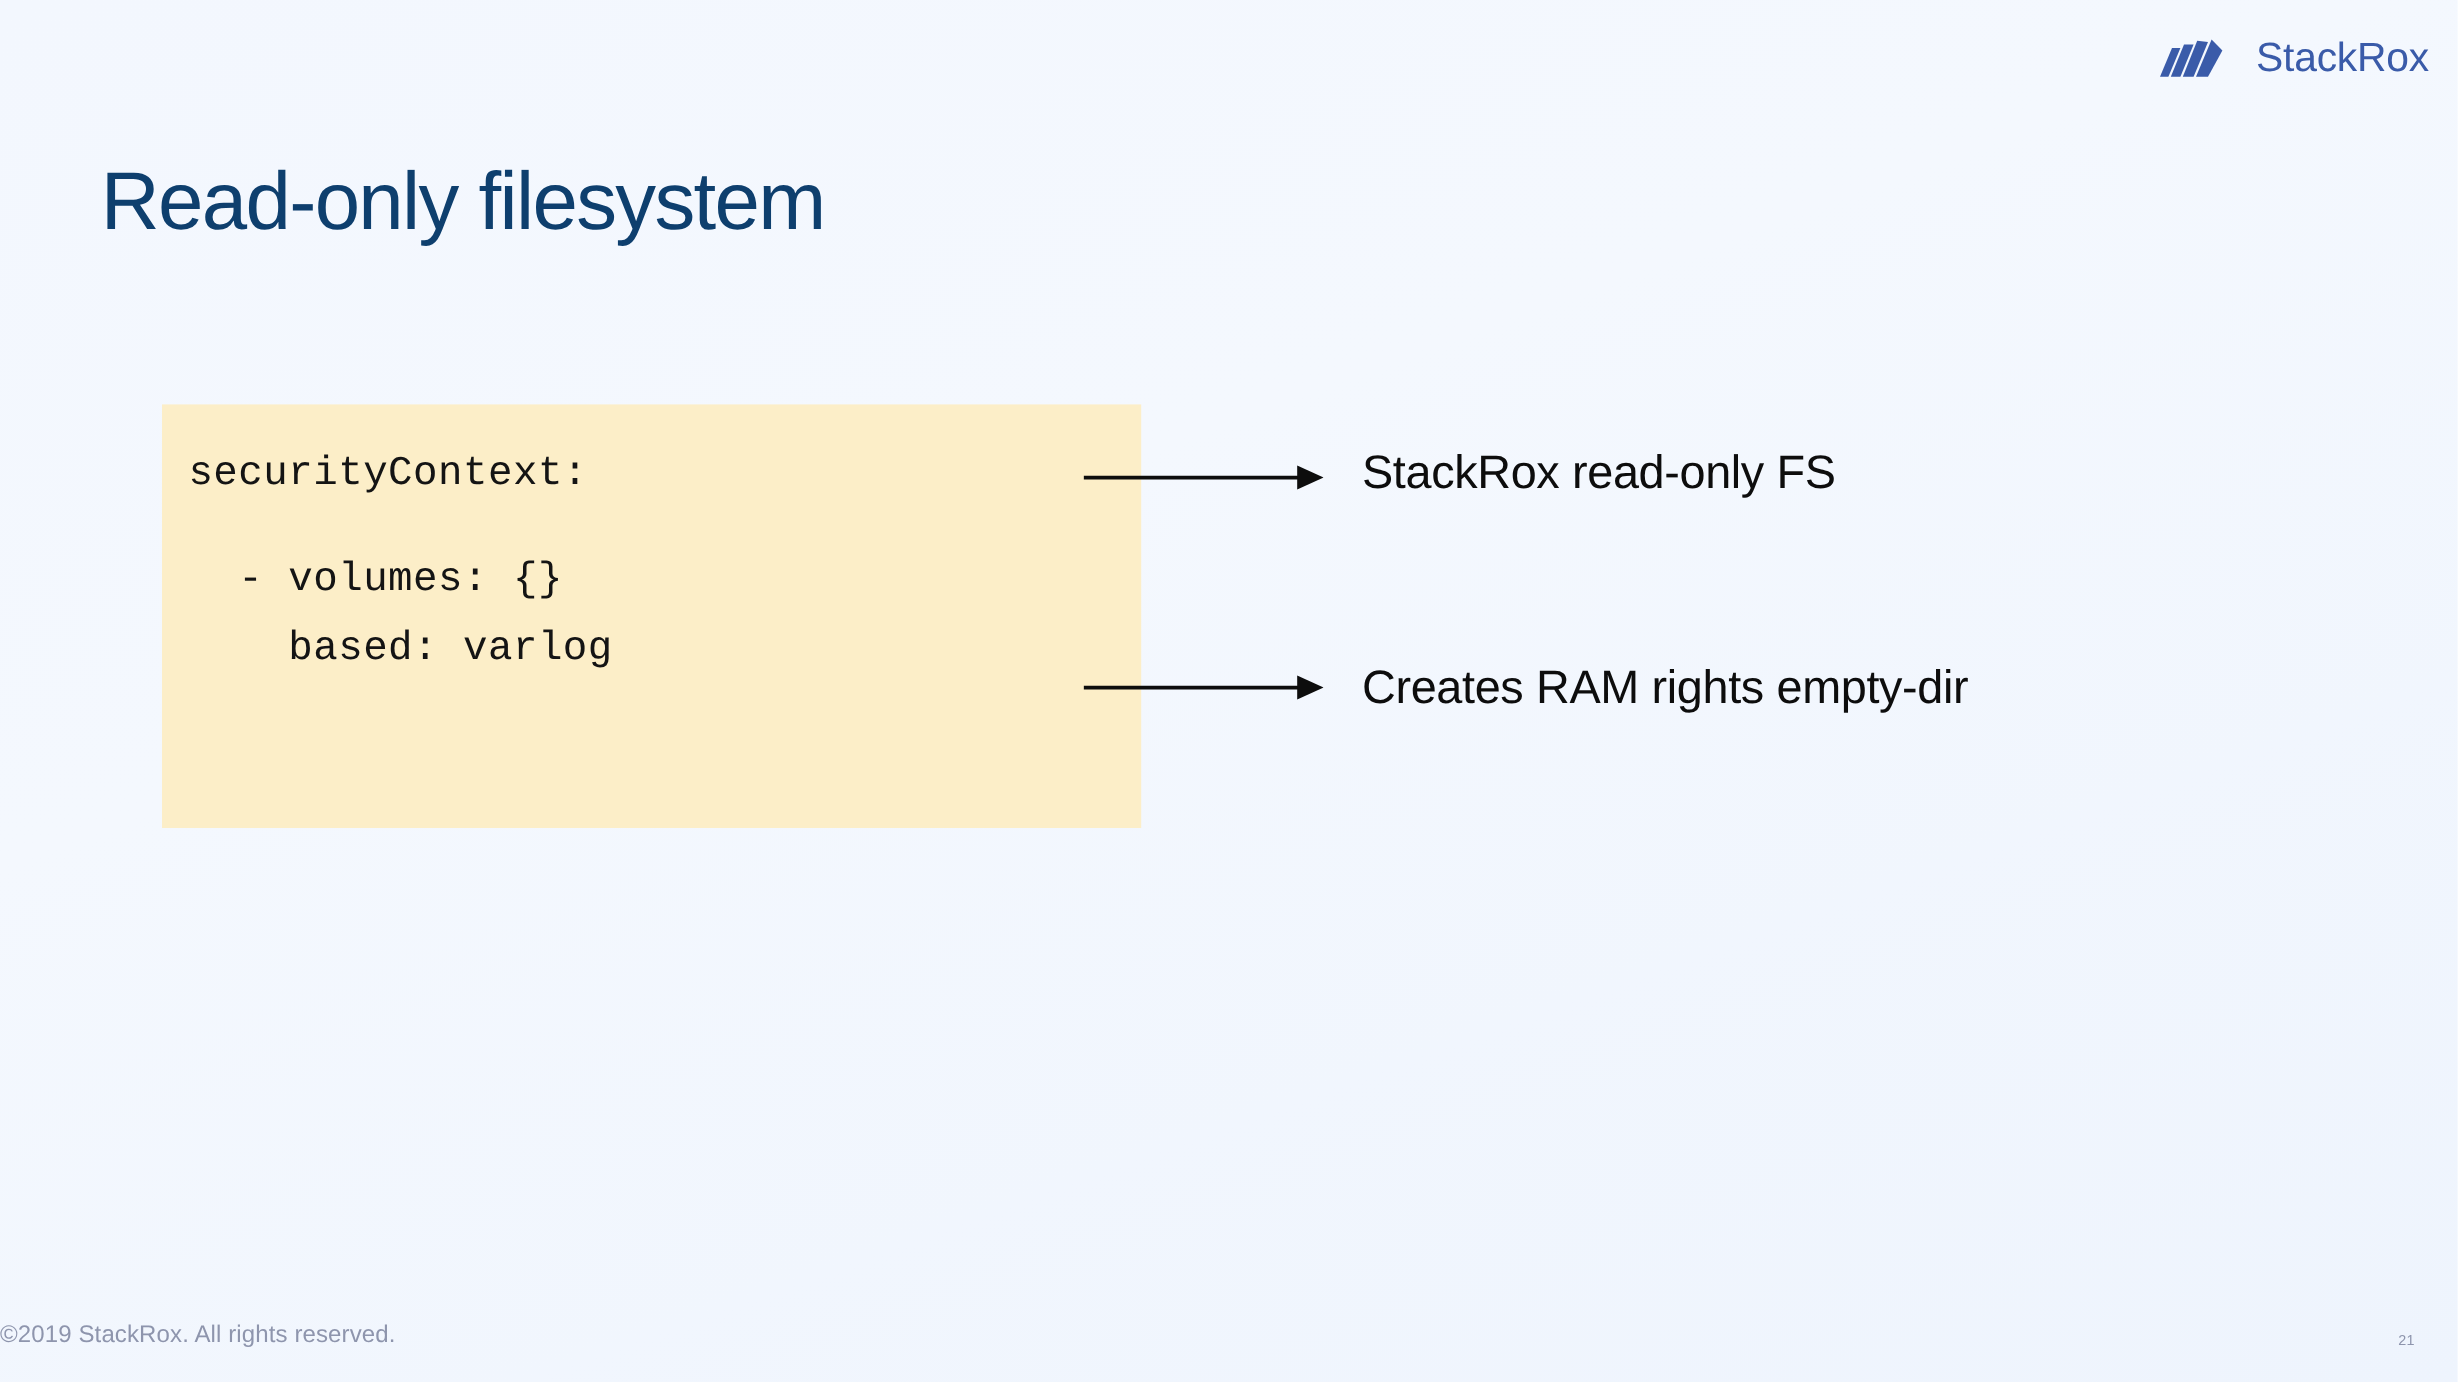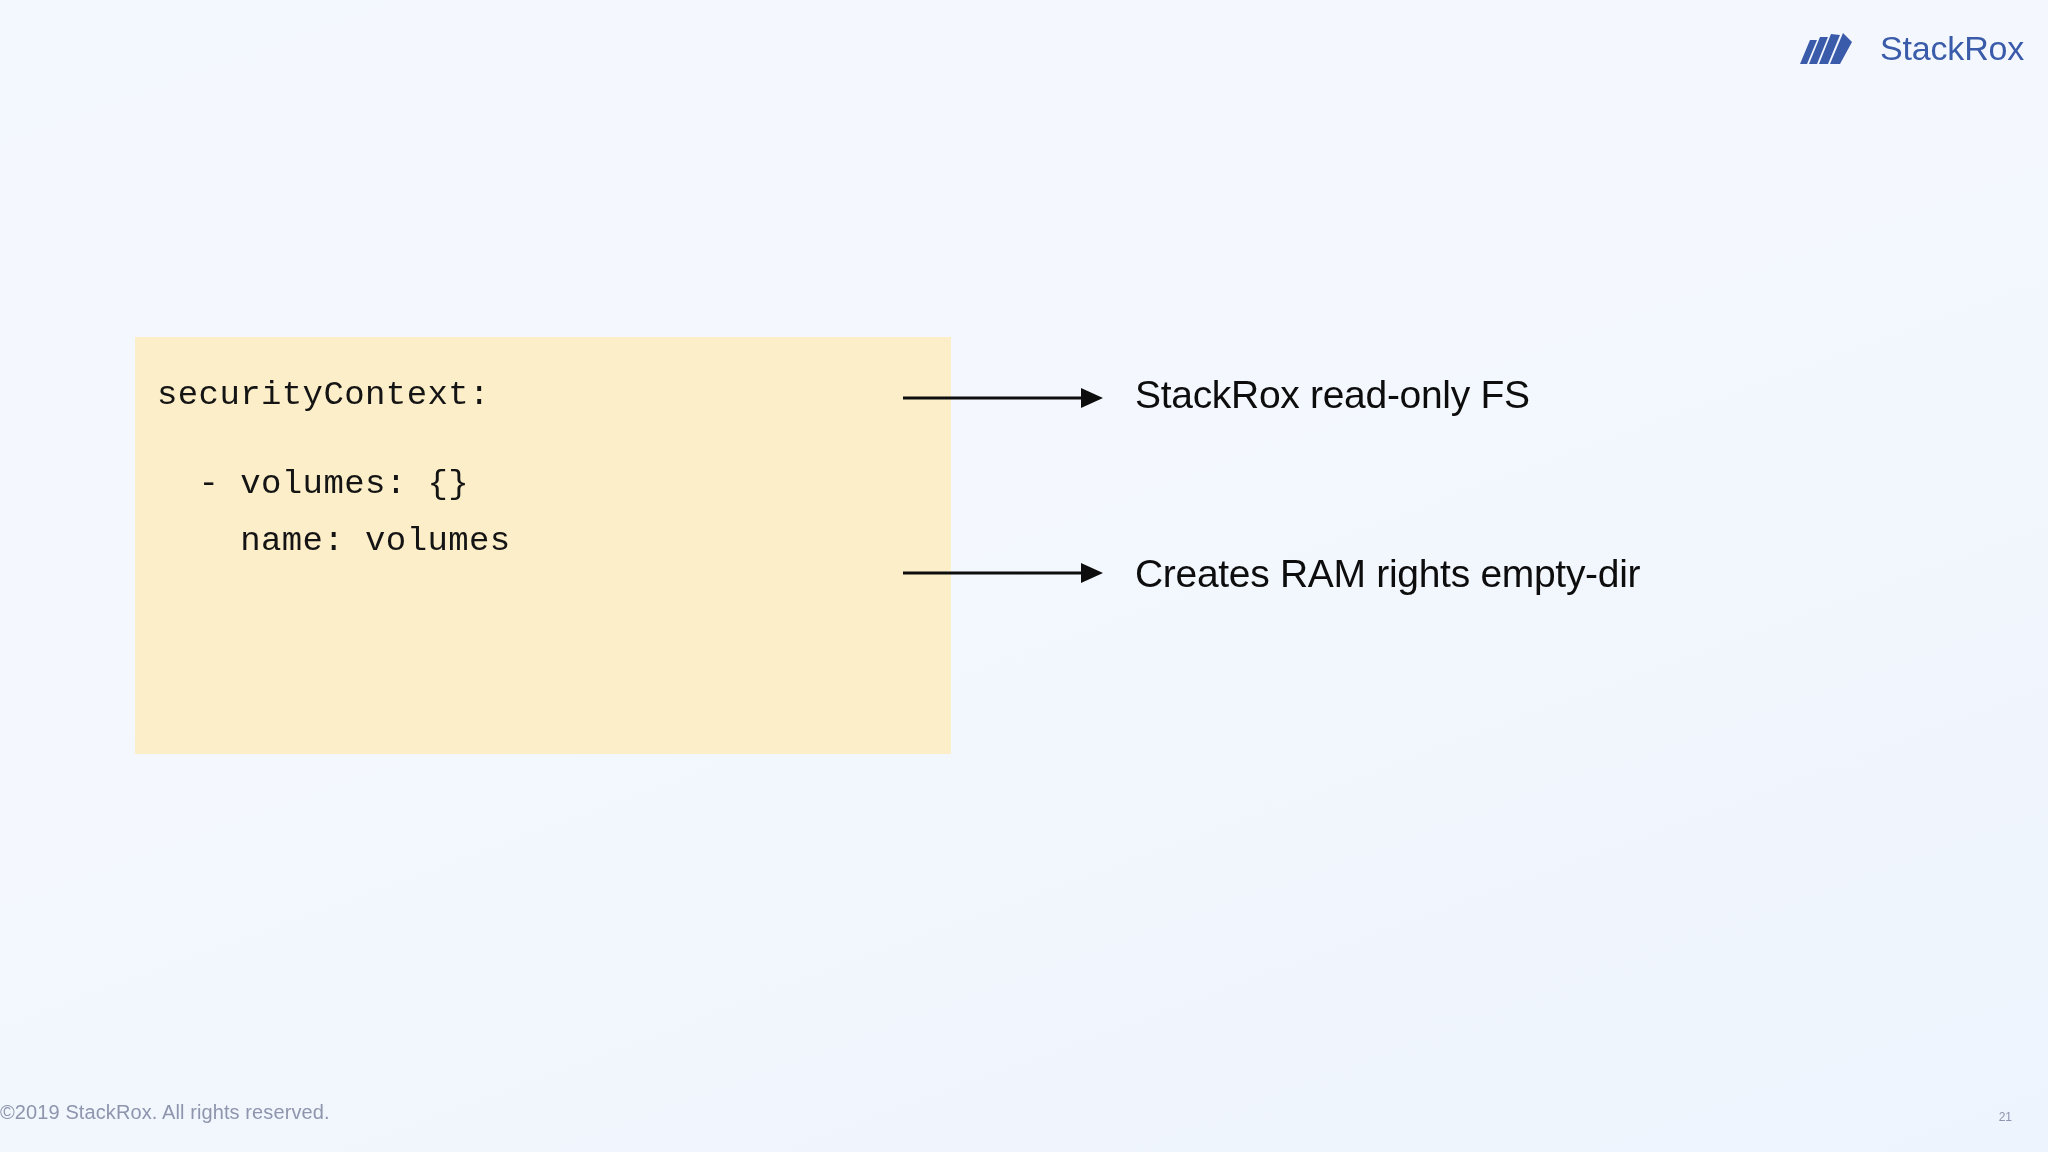--- a/index.html
+++ b/index.html
@@ -57,21 +57,21 @@
     line-height: 1.0;
     white-space: nowrap;
   }
 
   
   .code-block {
     position: absolute;
     left: 135px;
     top: 337px;
     width: 816px;
-    height: 417px;
+    height: 353px;
     background: #fceec8;
     box-sizing: border-box;
     padding: 30px 0 0 22px;
   }
   .code-line {
     font-family: "Liberation Mono", "DejaVu Sans Mono", monospace;
     font-size: 34px;
     line-height: 57px;
     color: #141414;
     white-space: pre;
@@ -129,26 +129,27 @@
   <div class="logo">
     <svg class="logo-mark" viewBox="0 0 56 40">
       <polygon points="2,36 12,12 19,12 9,36" fill="#3a5ba9"></polygon>
       <polygon points="11,36 22,9 30,9 19,36" fill="#3a5ba9"></polygon>
       <polygon points="21,36 33,6 42,7 30,36" fill="#3a5ba9"></polygon>
       <polygon points="32,36 45,5 54,14 42,36" fill="#3a5ba9"></polygon>
     </svg>
     <span class="logo-text">StackRox</span>
   </div>
 
+  <h1 class="slide-title">Read-only filesystem</h1>
 
   <div class="code-block">
     <div class="code-line">securityContext:</div>
     <div class="code-line blank"></div>
     <div class="code-line">  - volumes: {}</div>
-    <div class="code-line">    name: volumes</div>
+    <div class="code-line">    based: varlog</div>
   </div>
 
   <div class="callout">
     <svg class="callout-arrow" style="left:903px; top:380px;" width="200" height="36" viewBox="0 0 200 36">
       <line x1="0" y1="18" x2="180" y2="18" stroke="#0d0d0d" stroke-width="3"></line>
       <polygon points="178,8 200,18 178,28" fill="#0d0d0d"></polygon>
     </svg>
     <span class="callout-label" style="left:1135px; top:373px;">StackRox read-only FS</span>
   </div>
 

